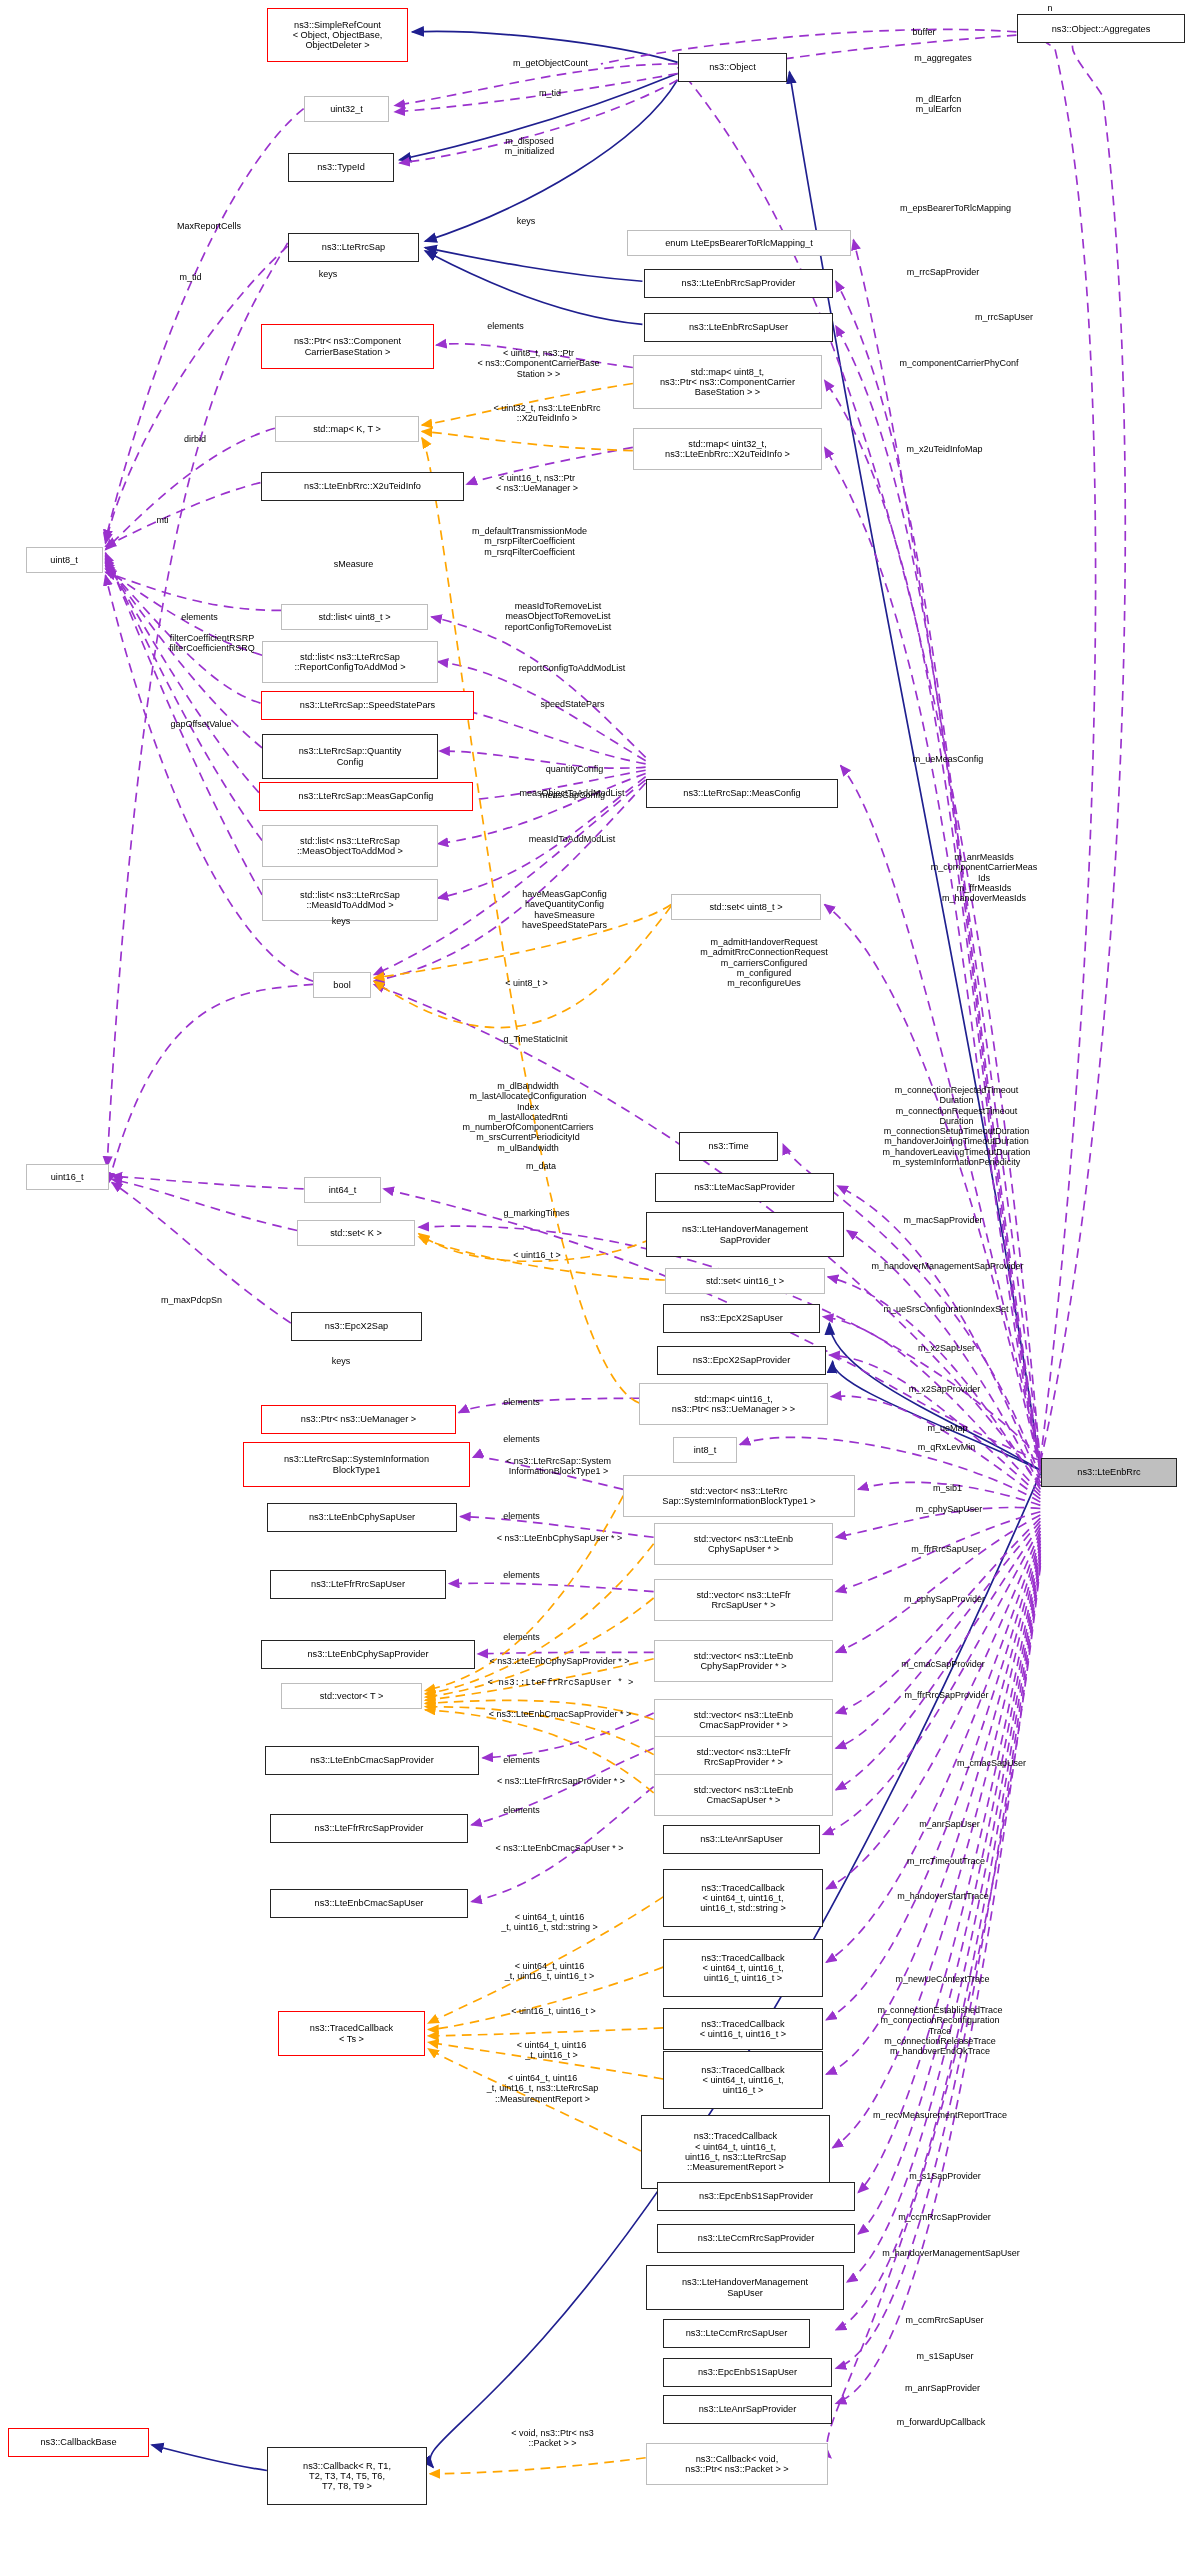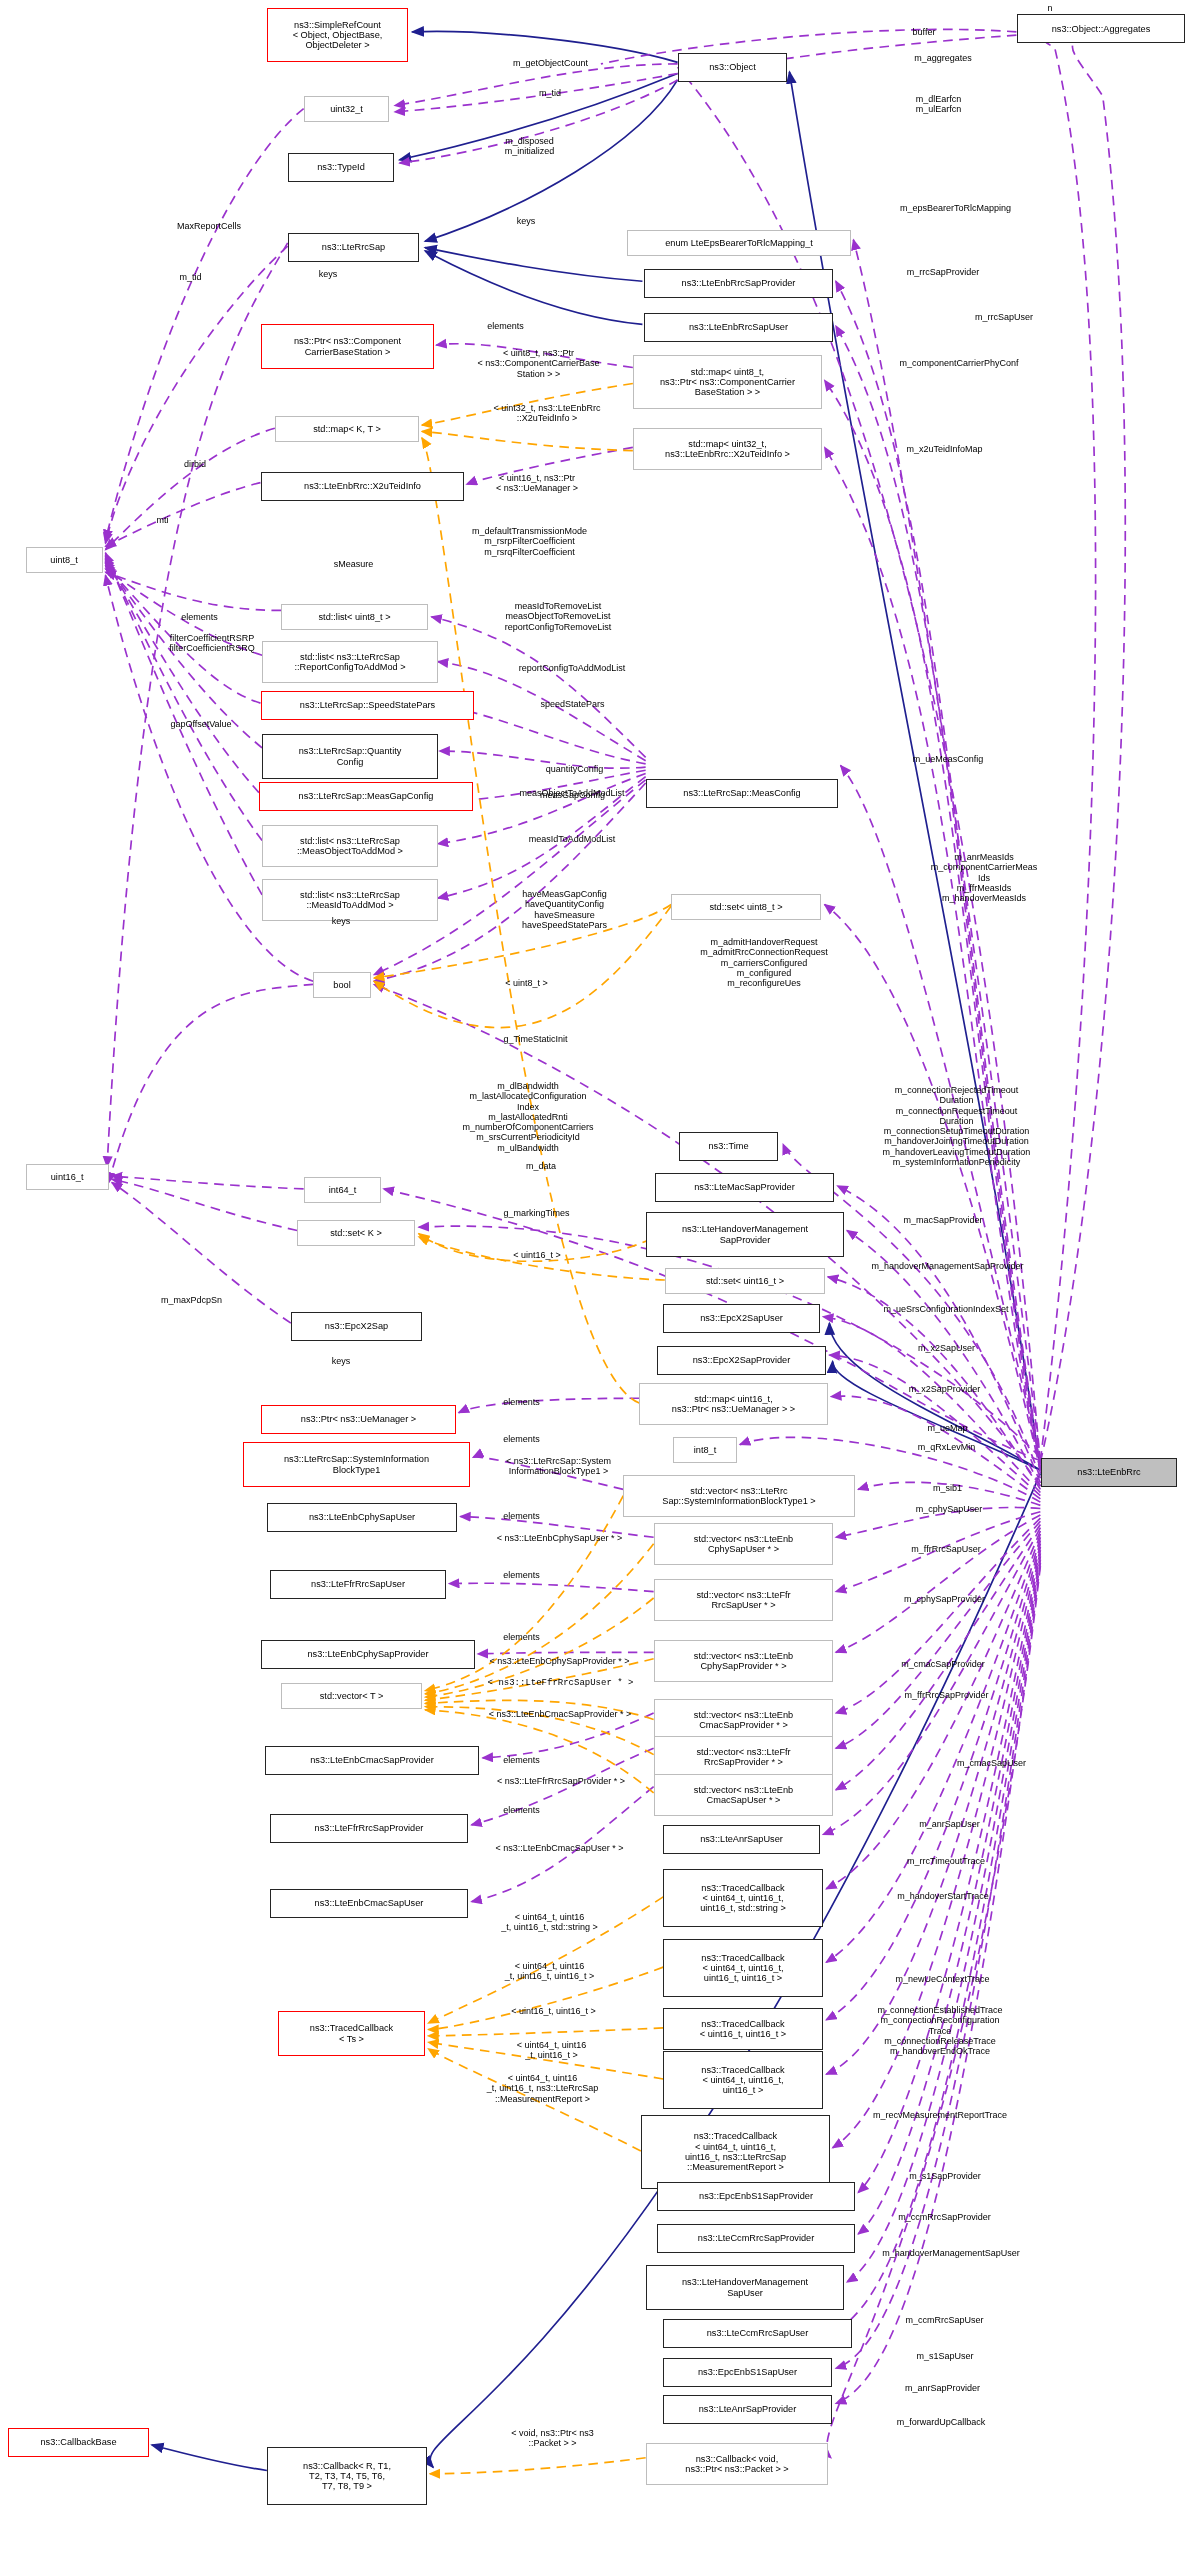--- a/index.html
+++ b/index.html
@@ -248,21 +248,21 @@
       <div class="node n-black" style="left: 641px; top: 2115px; width: 189px; min-height: 74px;">ns3::TracedCallback
 &lt; uint64_t, uint16_t,
 uint16_t, ns3::LteRrcSap
 ::MeasurementReport &gt;</div>
       <div class="node n-red" style="left: 278px; top: 2011px; width: 147px; min-height: 45px;">ns3::TracedCallback
 &lt; Ts &gt;</div>
       <div class="node n-black" style="left: 657px; top: 2182px; width: 198px; min-height: 29px;">ns3::EpcEnbS1SapProvider</div>
       <div class="node n-black" style="left: 657px; top: 2224px; width: 198px; min-height: 29px;">ns3::LteCcmRrcSapProvider</div>
       <div class="node n-black" style="left: 646px; top: 2265px; width: 198px; min-height: 45px;">ns3::LteHandoverManagement
 SapUser</div>
-      <div class="node n-black" style="left: 663px; top: 2319px; width: 189px; min-height: 29px;">ns3::LteCcmRrcSapUser</div>
+      <div class="node n-black" style="left: 663px; top: 2319px; width: 147px; min-height: 29px;">ns3::LteCcmRrcSapUser</div>
       <div class="node n-black" style="left: 663px; top: 2358px; width: 169px; min-height: 29px;">ns3::EpcEnbS1SapUser</div>
       <div class="node n-black" style="left: 663px; top: 2395px; width: 169px; min-height: 29px;">ns3::LteAnrSapProvider</div>
       <div class="node n-red" style="left: 8px; top: 2428px; width: 141px; min-height: 29px;">ns3::CallbackBase</div>
       <div class="node n-black" style="left: 267px; top: 2447px; width: 160px; min-height: 58px;">ns3::Callback&lt; R, T1,
 T2, T3, T4, T5, T6,
 T7, T8, T9 &gt;</div>
       <div class="node n-grey" style="left: 646px; top: 2443px; width: 182px; min-height: 42px;">ns3::Callback&lt; void,
 ns3::Ptr&lt; ns3::Packet &gt; &gt;</div>
       <div class="node n-focus" style="left: 1041px; top: 1458px; width: 136px; min-height: 29px;">ns3::LteEnbRrc</div>
     </div>
@@ -284,21 +284,21 @@
       <div class="lbl" style="left: 296px; top: 269px; width: 64px;">keys</div>
       <div class="lbl" style="left: 920px; top: 312px; width: 144px; margin-left: 12px;">m_rrcSapUser</div>
       <div class="lbl" style="left: 456px; top: 321px; width: 99px;">elements</div>
       <div class="lbl" style="left: 441px; top: 348px; width: 195px;">&lt; uint8_t, ns3::Ptr
 &lt; ns3::ComponentCarrierBase
 Station &gt; &gt;</div>
       <div class="lbl" style="left: 839px; top: 358px; width: 240px;">m_componentCarrierPhyConf</div>
       <div class="lbl" style="left: 448px; top: 403px; width: 198px;">&lt; uint32_t, ns3::LteEnbRrc
 ::X2uTeidInfo &gt;</div>
       <div class="lbl" style="left: 858px; top: 444px; width: 173px;">m_x2uTeidInfoMap</div>
-      <div class="lbl" style="left: 128px; top: 459px; width: 74px; padding-left: 30px;">dirbid</div>
+      <div class="lbl" style="left: 128px; top: 434px; width: 74px; padding-left: 30px;">dirbid</div>
       <div class="lbl" style="left: 454px; top: 473px; width: 166px;">&lt; uint16_t, ns3::Ptr
 &lt; ns3::UeManager &gt;</div>
       <div class="lbl" style="left: 137px; top: 515px; width: 51px;">mti</div>
       <div class="lbl" style="left: 416px; top: 526px; width: 227px;">m_defaultTransmissionMode
 m_rsrpFilterCoefficient
 m_rsrqFilterCoefficient</div>
       <div class="lbl" style="left: 304px; top: 559px; width: 99px;">sMeasure</div>
       <div class="lbl" style="left: 150px; top: 612px; width: 99px;">elements</div>
       <div class="lbl" style="left: 454px; top: 601px; width: 208px;">measIdToRemoveList
 measObjectToRemoveList

